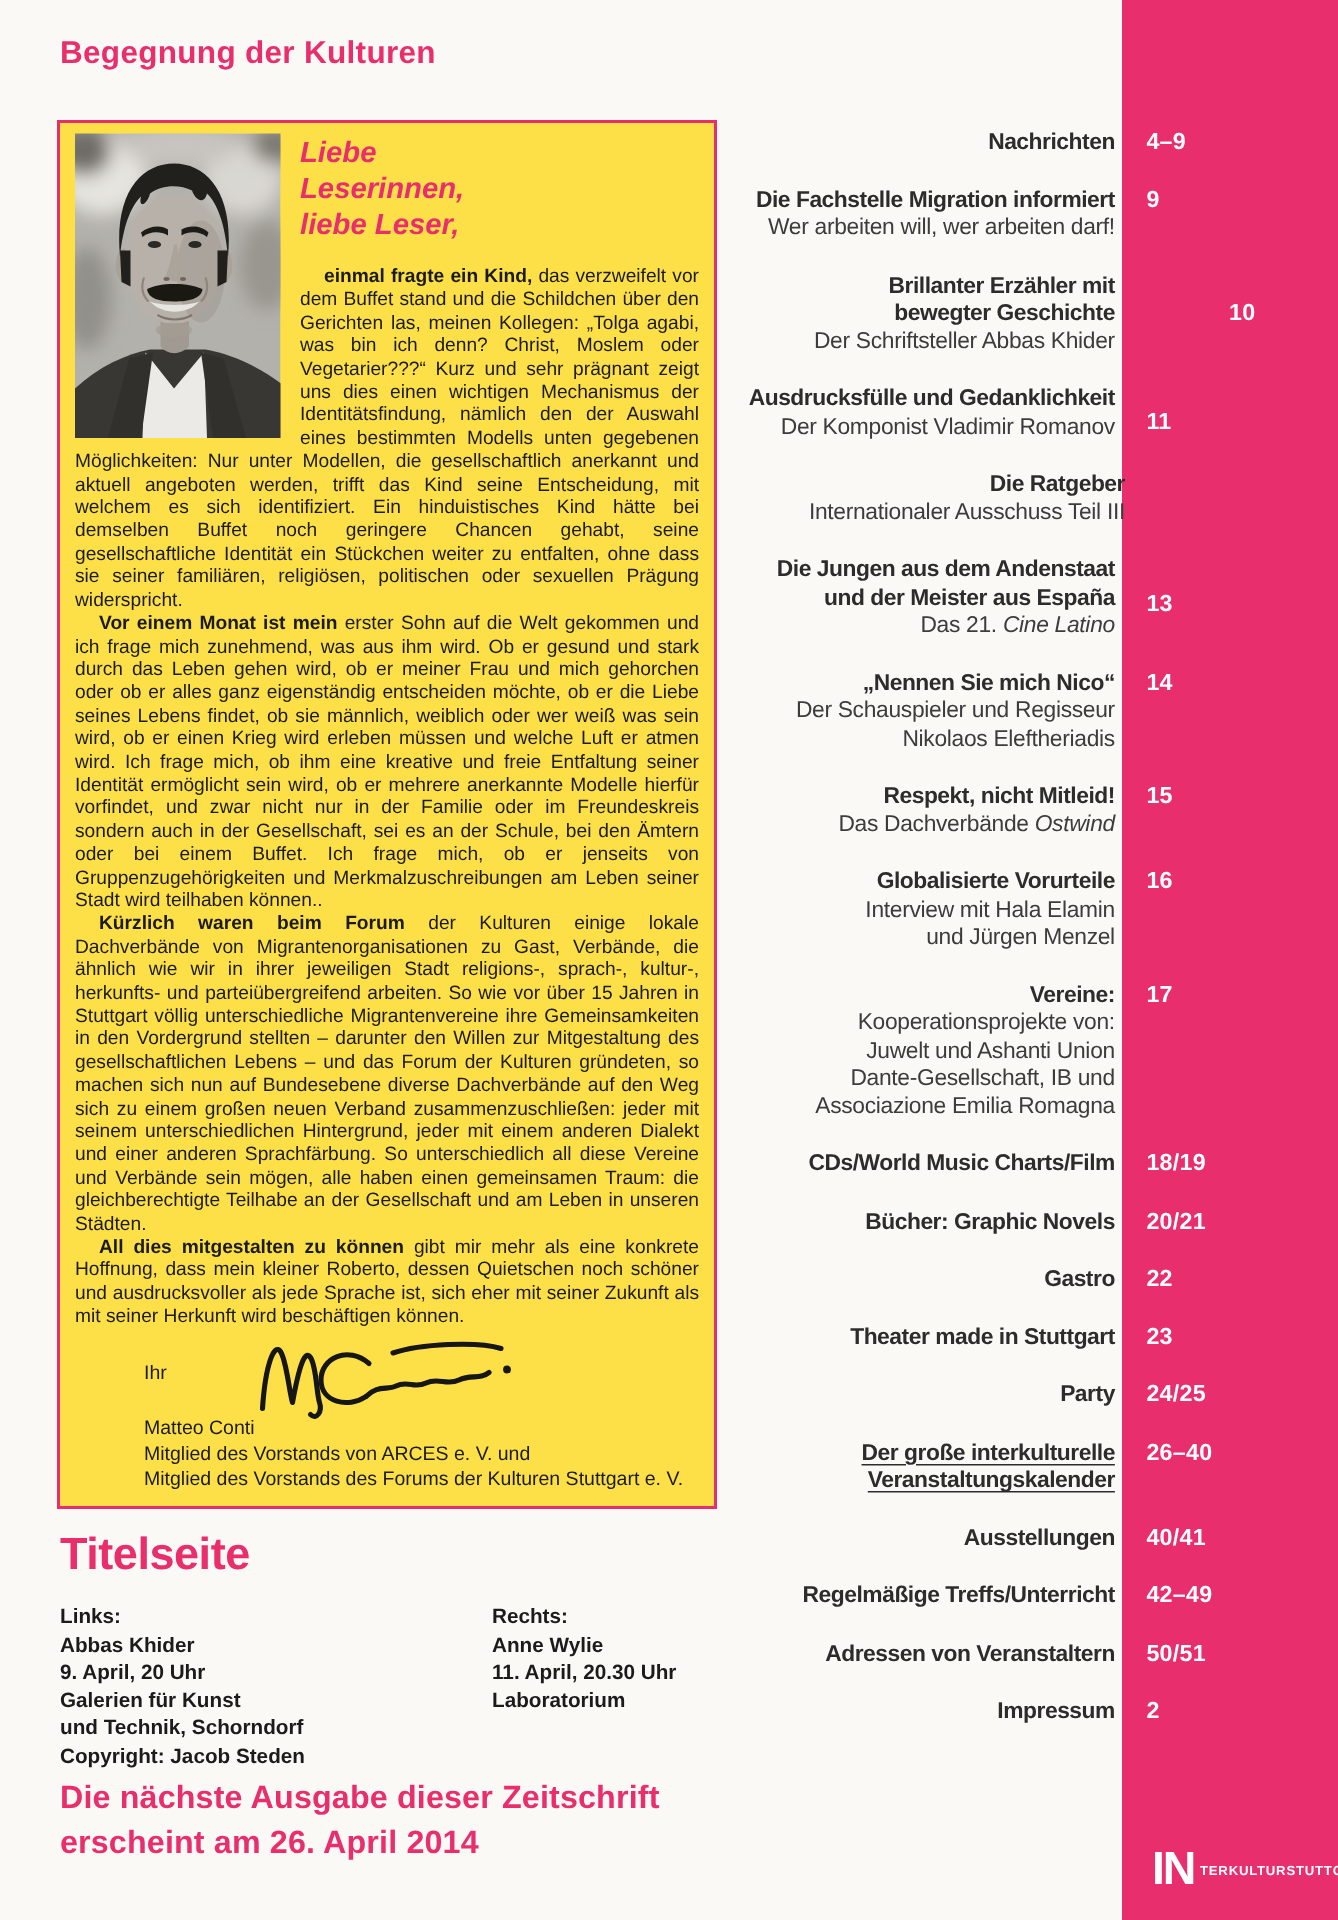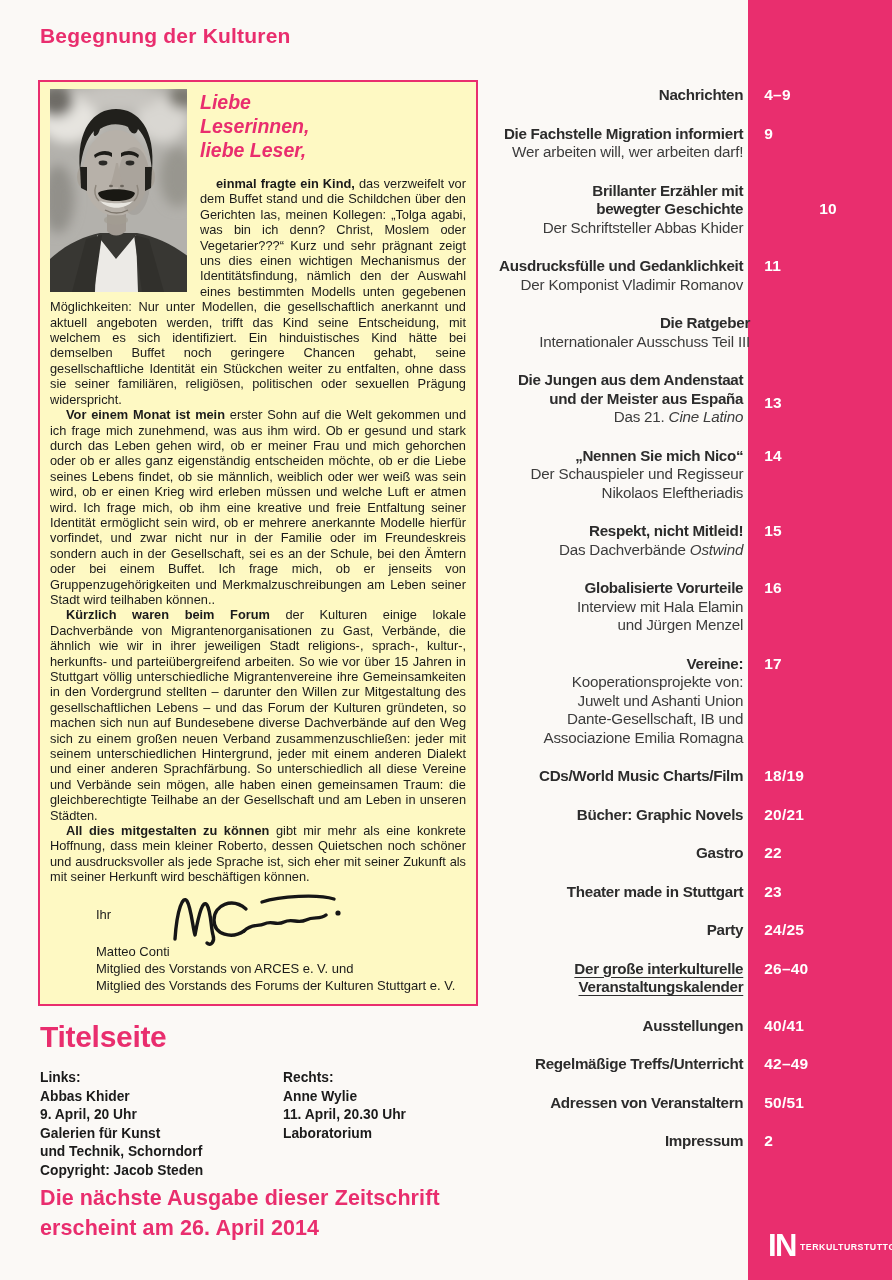--- a/index.html
+++ b/index.html
@@ -7,34 +7,34 @@
   .page{position:relative;width:892px;height:1280px;margin:0 auto;background:#fbf9f6;
         font-family:"Liberation Sans",sans-serif;overflow:hidden;}
 
   
   .pink-bar{position:absolute;left:748px;top:0;width:144px;height:1280px;background:var(--accent);}
 
   
   .left-col{position:absolute;left:38px;top:24px;width:459px;}
   .section-heading{font-size:21px;font-weight:bold;color:var(--accent);margin:0 0 32px 2px;letter-spacing:.2px;}
 
-  .ed-box{border:2px solid var(--accent);padding:5px 10px 10px 10px;background:#fef9c3;box-sizing:border-box;width:440px;}
+  .ed-box{border:2px solid var(--accent);padding:5px 10px 10px 10px;background:#fde047;box-sizing:border-box;width:440px;}
   .photo{float:left;width:137px;height:203px;margin:2px 13px 4px 0;display:block;}
   .salutation{color:var(--accent);font-size:19.5px;line-height:24px;font-weight:bold;font-style:italic;margin:3px 0 14px 4px;}
   .ed-box p{margin:0;font-size:12.8px;line-height:15.4px;color:var(--ink);text-align:justify;
             text-indent:16px;hyphens:auto;-webkit-hyphens:auto;}
   .sig-row{position:relative;height:52px;margin-top:6px;}
   .sig-ihr{position:absolute;left:46px;top:16px;font-size:13px;color:var(--ink);}
   .sig-svg{position:absolute;left:118px;top:-4px;}
   .credits{margin-left:46px;font-size:13px;line-height:17px;color:var(--ink);}
 
   
   .titelseite{position:absolute;left:40px;top:1020px;width:442px;}
   .titelseite-heading{font-size:30px;font-weight:bold;color:var(--accent);margin:0 0 15px 0;letter-spacing:-.3px;}
-  .cover-cols{display:flex;}
+  .cover-cols{display:flex;gap:45px;}
   .cover-col{width:243px;font-size:13.8px;font-weight:bold;line-height:18.6px;color:var(--ink);}
   .cover-col.right{width:auto;flex:1;}
 
   
   .announcement{position:absolute;left:40px;top:1184px;width:480px;color:var(--accent);
                 font-size:21.5px;font-weight:bold;line-height:29.5px;letter-spacing:.1px;}
 
   
   .toc{position:absolute;left:478px;top:86px;width:414px;}
   .toc-row{display:flex;margin-bottom:20px;}
@@ -163,21 +163,21 @@
           <div class="toc-line toc-title"><span class="bidi" dir="ltr">bewegter Geschichte</span></div>
           <div class="toc-line toc-sub"><span class="bidi" dir="ltr"><span>Der Schriftsteller Abbas Khider</span></span></div>
         </div>
         <div class="toc-page" style="margin-top: 18.5px; text-align: center;">10</div>
       </div>
       <div class="toc-row">
         <div class="toc-text">
           <div class="toc-line toc-title"><span class="bidi" dir="ltr">Ausdrucksfülle und Gedanklichkeit</span></div>
           <div class="toc-line toc-sub"><span class="bidi" dir="ltr"><span>Der Komponist Vladimir Romanov</span></span></div>
         </div>
-        <div class="toc-page" style="margin-top: 0px;">11</div>
+        <div class="toc-page" style="margin-top: 16px;">11</div>
       </div>
       <div class="toc-row">
         <div class="toc-text">
           <div class="toc-line toc-title"><span class="bidi" dir="ltr">Die Ratgeber</span></div>
           <div class="toc-line toc-sub"><span class="bidi" dir="ltr"><span>Internationaler Ausschuss Teil III</span></span></div>
         </div>
       </div>
       <div class="toc-row">
         <div class="toc-text">
           <div class="toc-line toc-title"><span class="bidi" dir="ltr">Die Jungen aus dem Andenstaat</span></div>

